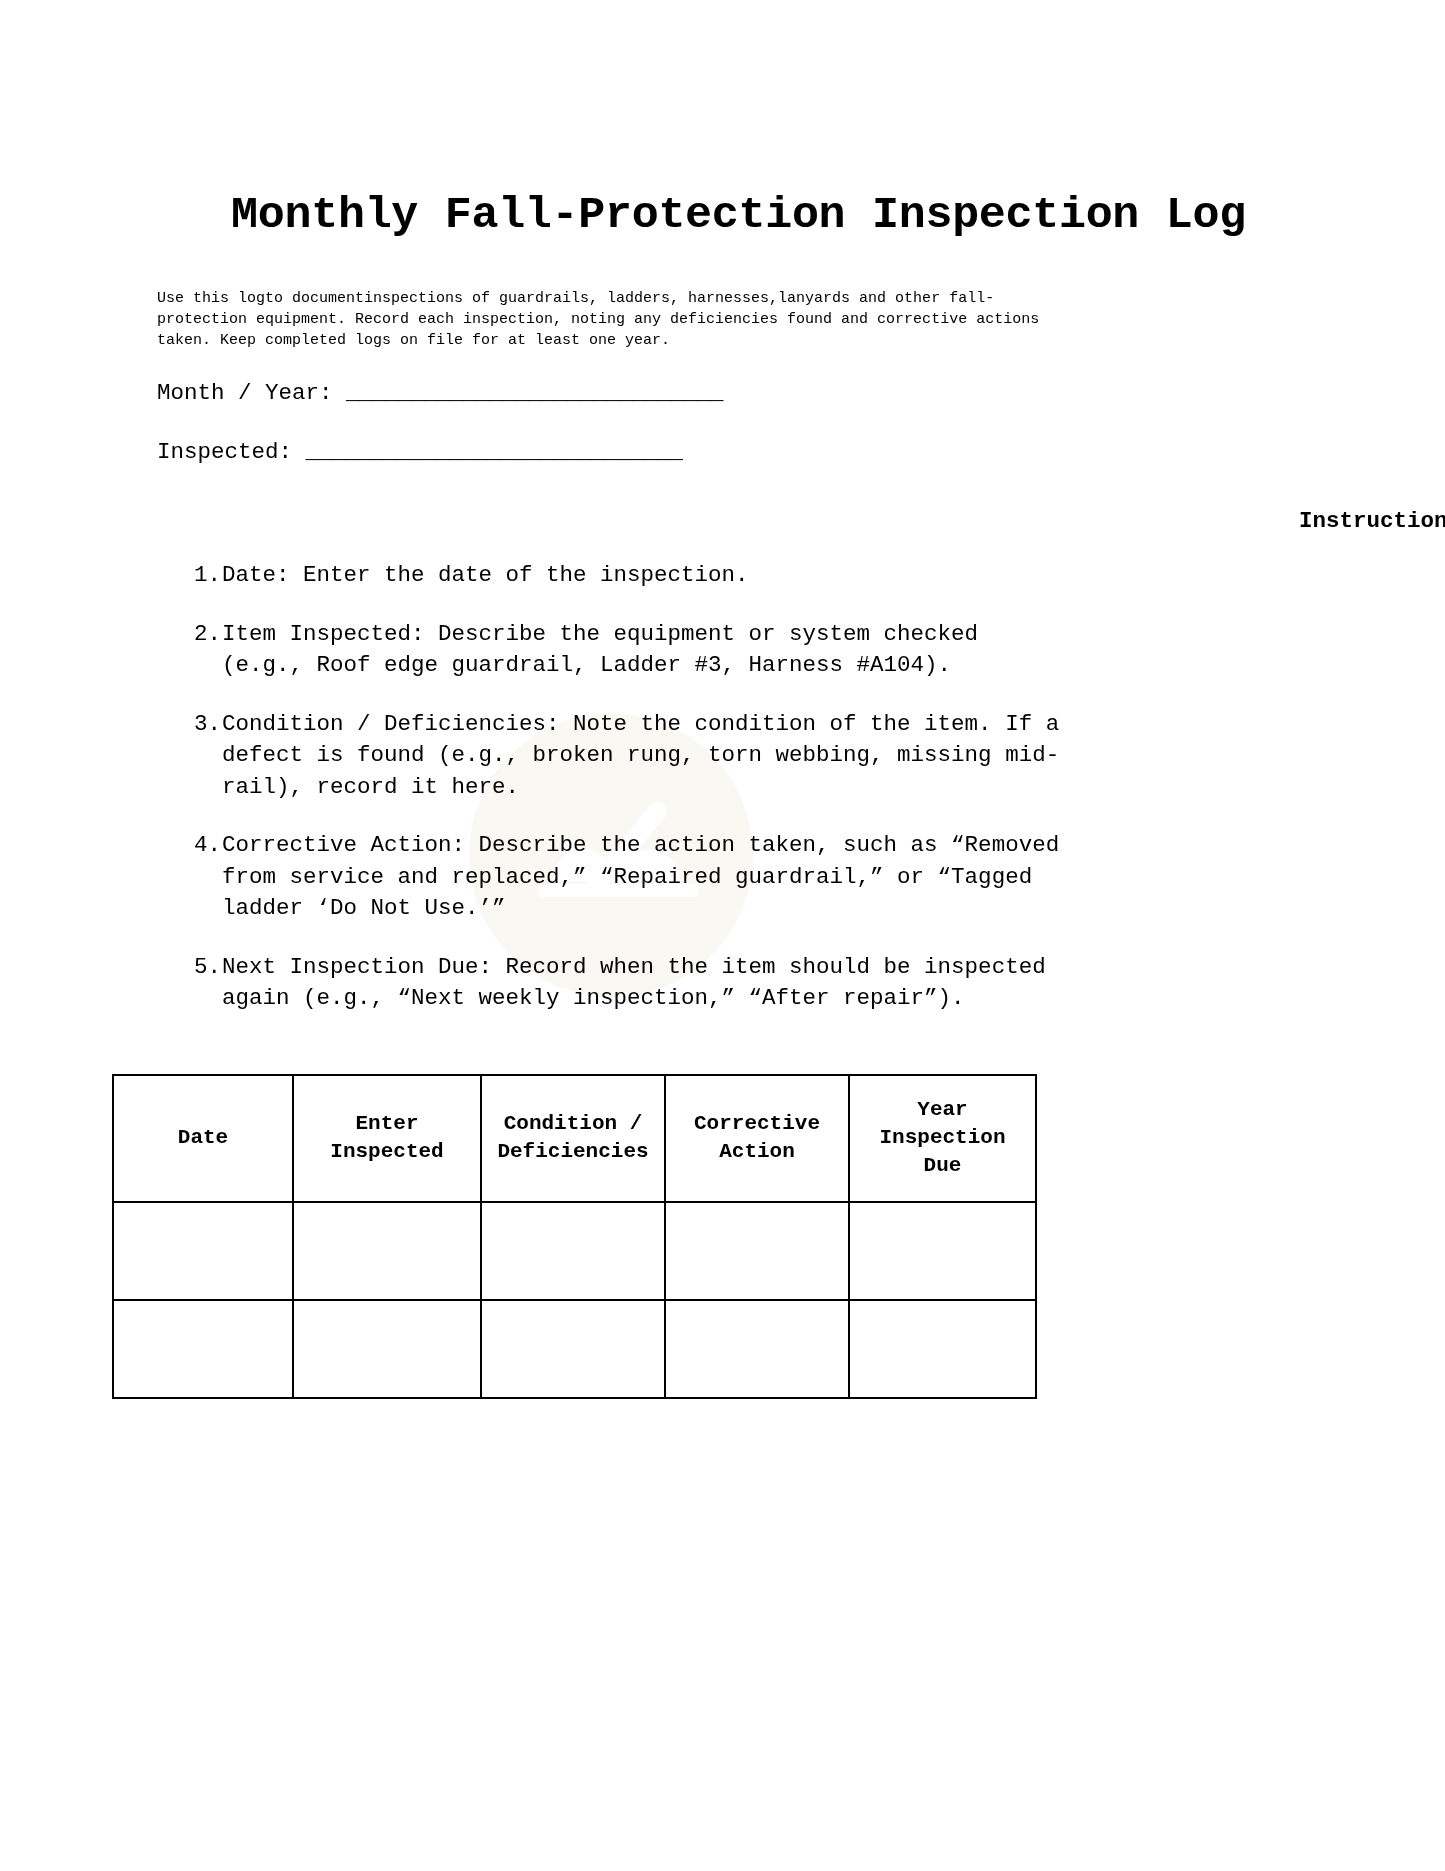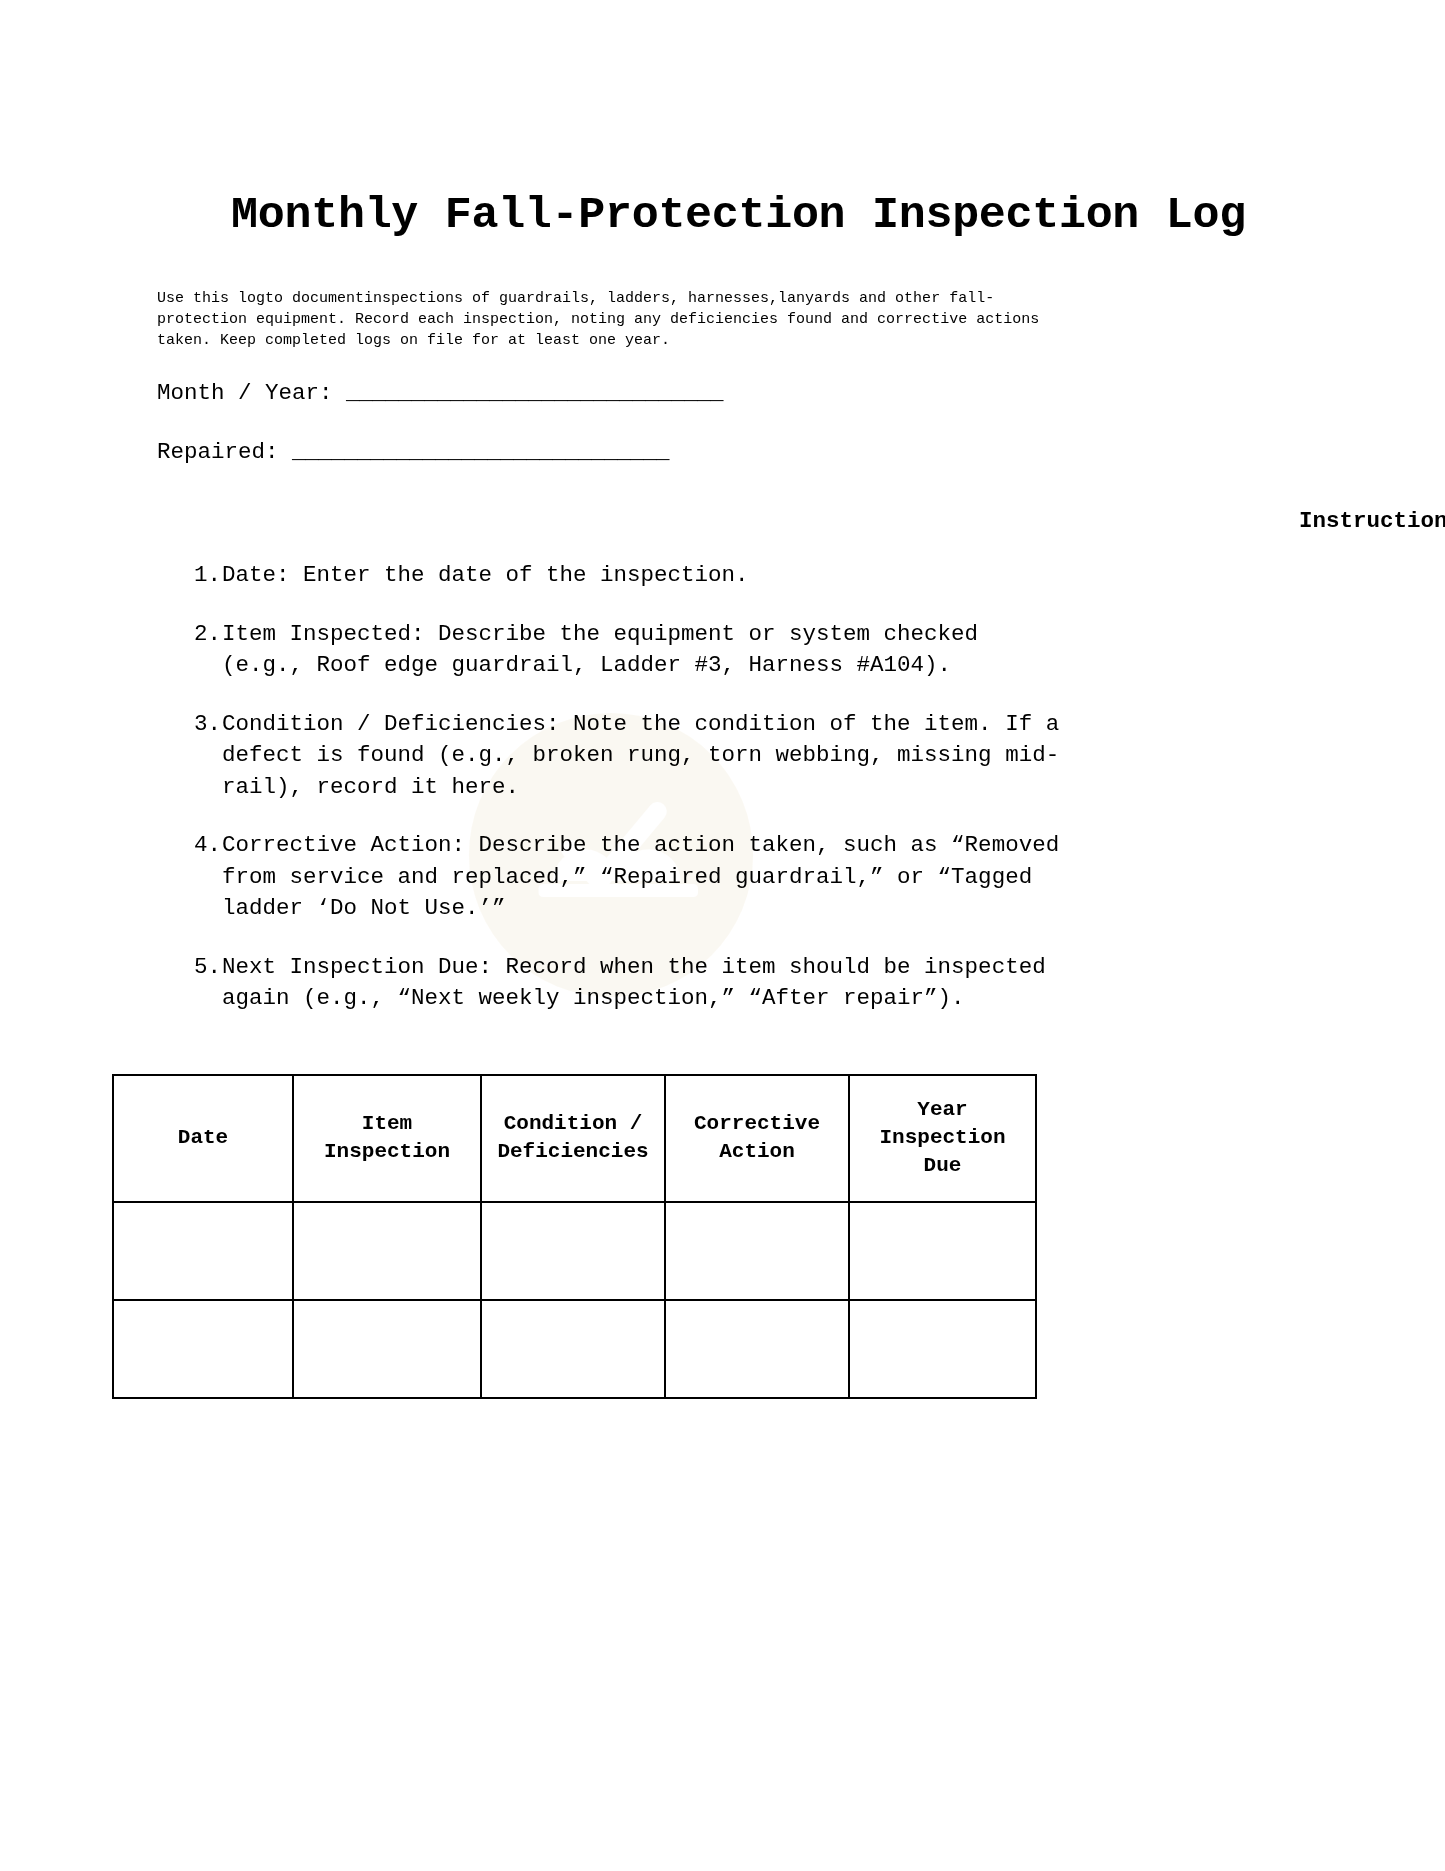--- a/index.html
+++ b/index.html
@@ -158,21 +158,21 @@
   </svg>
 
   <div class="content">
 
     <h1 class="title">Monthly Fall-Protection Inspection Log</h1>
 
     <p class="intro">Use this logto documentinspections of guardrails, ladders, harnesses,lanyards and other fall-protection equipment. Record each inspection, noting any deficiencies found and corrective actions taken. Keep completed logs on file for at least one year.</p>
 
     <div class="field-line"><span>Month / Year:</span> <span class="field-rule">_____________________________</span></div>
 
-    <div class="field-line"><span>Repaired:</span> <span class="field-rule">_____________________________</span></div>
+    <div class="field-line"><span>Inspected:</span> <span class="field-rule">_____________________________</span></div>
 
     <div class="instructions-heading">Instructions</div>
 
     <ol class="instructions">
       <li><span class="num">1.</span><span>Date: Enter the date of the inspection.</span></li>
       <li><span class="num">2.</span><span>Item Inspected: Describe the equipment or system checked (e.g., Roof edge guardrail, Ladder #3, Harness #A104).</span></li>
       <li><span class="num">3.</span><span>Condition / Deficiencies: Note the condition of the item. If a defect is found (e.g., broken rung, torn webbing, missing mid-rail), record it here.</span></li>
       <li><span class="num">4.</span><span>Corrective Action: Describe the action taken, such as “Removed from service and replaced,” “Repaired guardrail,” or “Tagged ladder ‘Do Not Use.’”</span></li>
       <li><span class="num">5.</span><span>Next Inspection Due: Record when the item should be inspected again (e.g., “Next weekly inspection,” “After repair”).</span></li>
     </ol>
@@ -181,21 +181,21 @@
       <colgroup>
         <col class="c-date">
         <col class="c-item">
         <col class="c-condition">
         <col class="c-corrective">
         <col class="c-next">
       </colgroup>
       <thead>
         <tr>
           <th>Date</th>
-          <th>Item Inspection</th>
+          <th>Enter Inspected</th>
           <th>Condition / Deficiencies</th>
           <th>Corrective Action</th>
           <th>Year Inspection Due</th>
         </tr>
       </thead>
       <tbody>
         <tr>
           <td></td>
           <td></td>
           <td></td>

